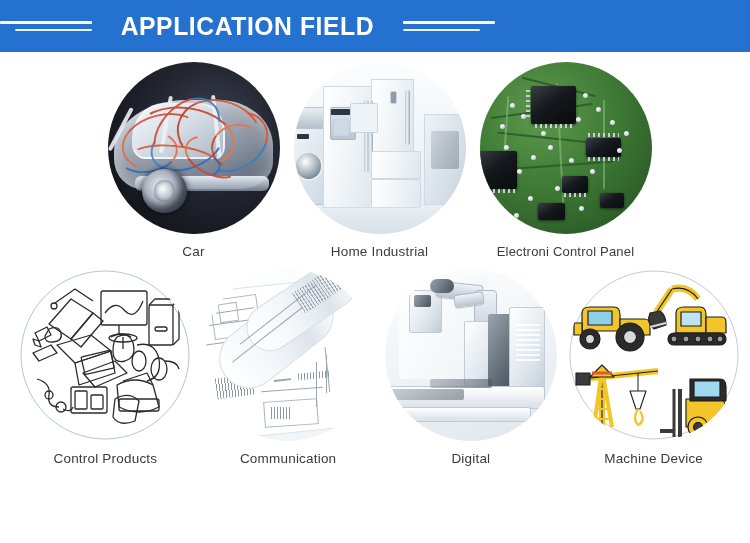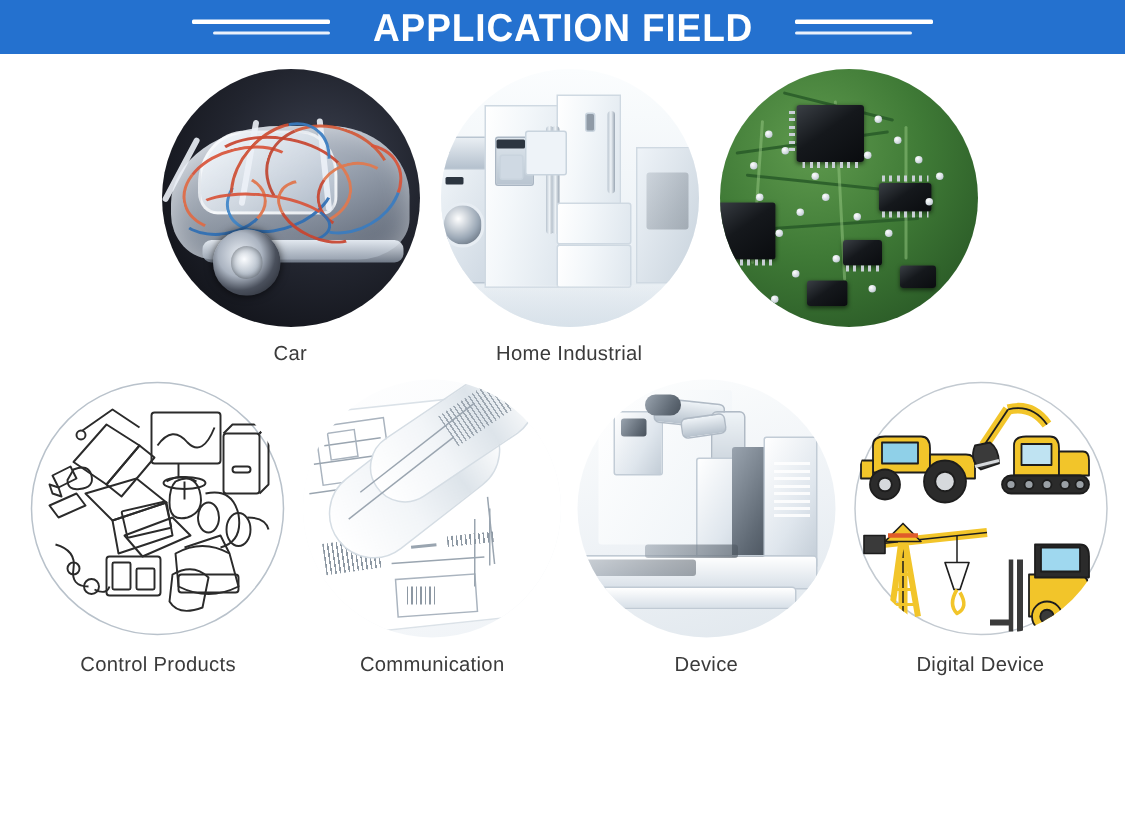--- a/index.html
+++ b/index.html
@@ -12,25 +12,24 @@
     height: 543px;
     background: #ffffff;
     font-family: "Liberation Sans", sans-serif;
     overflow: hidden;
   }
 
   
   .banner {
     position: relative;
     width: 750px;
-    height: 36px;
+    height: 52px;
     background: #2471cf;
     display: flex;
     align-items: center;
-    justify-content: center;
     gap: 22px;
   }
   .banner-rule {
     width: 92px;
     display: flex;
     flex-direction: column;
     gap: 5px;
   }
   .banner-rule .ln {
     display: block;
@@ -478,20 +477,21 @@
           <div class="pad" style="left:44%;top:72%;width:5px;height:5px;"></div>
           <div class="pad" style="left:28%;top:78%;width:5px;height:5px;"></div>
           <div class="pad" style="left:80%;top:50%;width:5px;height:5px;"></div>
           <div class="pad" style="left:36%;top:40%;width:5px;height:5px;"></div>
           <div class="pad" style="left:14%;top:48%;width:5px;height:5px;"></div>
           <div class="pad" style="left:58%;top:84%;width:5px;height:5px;"></div>
           <div class="pad" style="left:84%;top:40%;width:5px;height:5px;"></div>
           <div class="pad" style="left:20%;top:88%;width:5px;height:5px;"></div>
         </div>
       </div>
+      <div class="caption wide">Electroni Control Panel</div>
     </div>
   </div>
 
   <div class="row" style="margin-top:10px;">
 
     <div class="cell">
       <div class="circle dig-bg">
         <div class="scene">
           <svg viewBox="0 0 172 172" width="172" height="172" fill="none" stroke="#2b2b2b" stroke-width="1.3" stroke-linejoin="round">
             <circle cx="86" cy="86" r="84" stroke="#b9c2cb" stroke-width="1"></circle>
@@ -600,21 +600,21 @@
           <div class="med-dark" style="left:60%;top:26%;width:14%;height:46%;"></div>
           <div class="med-part" style="left:72%;top:22%;width:20%;height:50%;"></div>
           <div class="vents" style="left:76%;top:32%;width:14%;height:22%;"></div>
 
           <div class="med-table" style="left:-4%;top:68%;width:96%;height:12%;"></div>
           <div class="med-dark" style="left:2%;top:70%;width:44%;height:6%;opacity:.5;"></div>
           <div class="med-table" style="left:-2%;top:80%;width:86%;height:8%;"></div>
           <div class="med-dark" style="left:26%;top:64%;width:36%;height:5%;opacity:.6;"></div>
         </div>
       </div>
-      <div class="caption">Device</div>
+      <div class="caption">Digital</div>
     </div>
 
     <div class="cell">
       <div class="circle mach-bg">
         <div class="scene">
           <svg viewBox="0 0 172 172" width="172" height="172">
             <circle cx="86" cy="86" r="84" fill="none" stroke="#c3cad1" stroke-width="1"></circle>
 
             <g stroke="#1d1d1d" stroke-width="1.2" stroke-linejoin="round">
               <path d="M14 62 L14 44 Q14 38 22 38 L46 38 Q52 38 52 46 L52 62 Z" fill="#f2c52a"></path>
@@ -667,16 +667,16 @@
               <path d="M118 130 L150 130 Q158 130 158 140 L158 158 L118 158 Z" fill="#f2c52a"></path>
               <path d="M122 110 L152 110 Q158 110 158 118 L158 132 L122 132 Z" fill="#2b2b2b"></path>
               <path d="M126 112 L152 112 L152 128 L126 128 Z" fill="#9fd8ef"></path>
               <circle cx="130" cy="158" r="10" fill="#f2c52a"></circle>
               <circle cx="130" cy="158" r="4.5" fill="#3a3a3a"></circle>
               <circle cx="154" cy="156" r="7" fill="#3a3a3a"></circle>
             </g>
           </svg>
         </div>
       </div>
-      <div class="caption">Digital Device</div>
+      <div class="caption">Machine Device</div>
     </div>
   </div>
 </div>
 
 </body></html>

